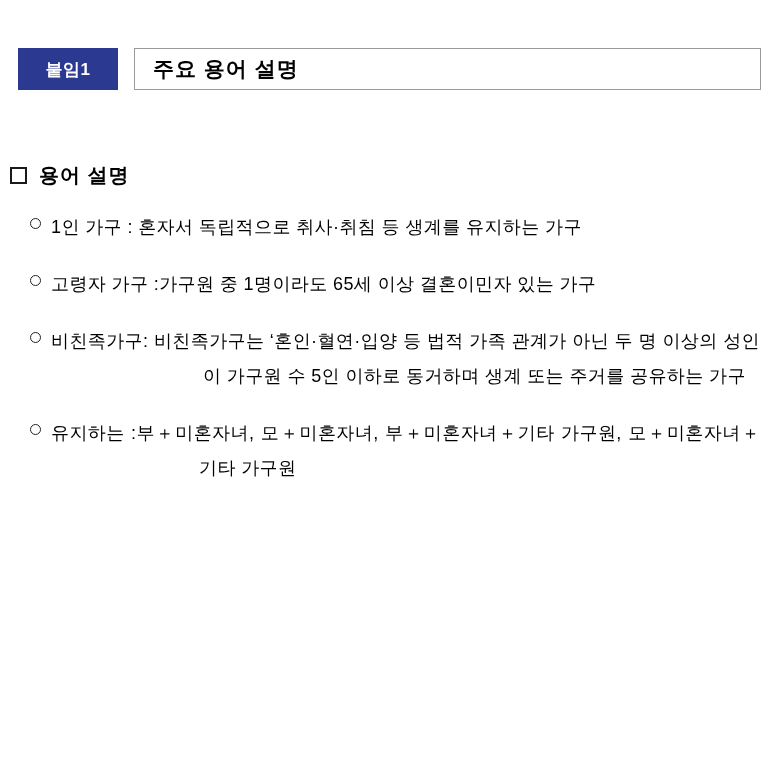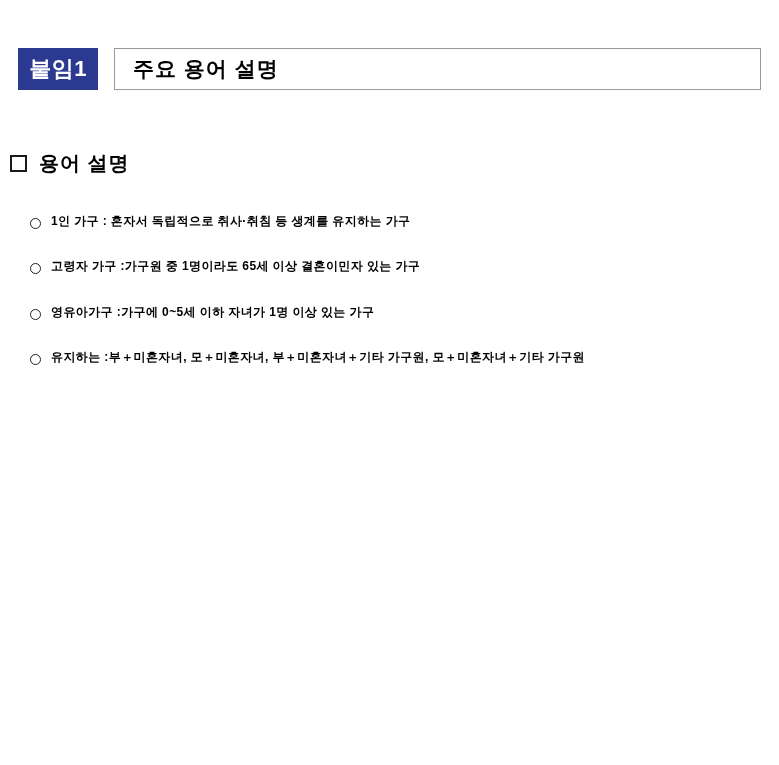--- a/index.html
+++ b/index.html
@@ -26,25 +26,25 @@
   .header-row {
     position: absolute;
     left: 0;
     top: 48px;
     width: 779px;
     height: 42px;
     display: flex;
     align-items: stretch;
   }
   .attach-badge {
-    width: 80px;
+    width: 100px;
     margin-left: 18px;
     background: #2b3990;
     color: #ffffff;
-    font-size: 22px;
+    font-size: 17px;
     font-weight: bold;
     display: flex;
     align-items: center;
     justify-content: center;
     letter-spacing: 0.5px;
   }
   .title-box {
     flex: 1;
     margin-left: 16px;
     margin-right: 18px;
@@ -59,21 +59,21 @@
     font-size: 21px;
     font-weight: bold;
     letter-spacing: 1px;
     color: #000000;
   }
 
   
   .section {
     position: absolute;
     left: 10px;
-    top: 150px;
+    top: 162px;
     display: flex;
     align-items: center;
   }
   .square-bullet {
     width: 17px;
     height: 17px;
     border: 2px solid #1a1a1a;
     box-sizing: border-box;
     margin-right: 12px;
   }
@@ -100,27 +100,26 @@
     width: 11px;
     height: 11px;
     border: 1.6px solid #222222;
     border-radius: 50%;
     box-sizing: border-box;
     margin-top: 8px;
     margin-right: 10px;
   }
   .term-body {
     flex: 1;
-    font-size: 12px;
+    font-size: 18px;
     line-height: 1.95;
     letter-spacing: 0.4px;
     text-align: justify;
     text-justify: inter-character;
     padding-right: 10px;
-    font-weight: bold;
   }
   
   .hang .term-body {
     padding-left: 148px;
     text-indent: -148px;
   }
   .hang2 .term-body {
     padding-left: 152px;
     text-indent: -152px;
   }
@@ -148,25 +147,25 @@
       <span class="circle-bullet"></span>
       <div class="term-body">1인 가구 : 혼자서 독립적으로 취사·취침 등 생계를 유지하는 가구</div>
     </div>
 
     <div class="term-item">
       <span class="circle-bullet"></span>
       <div class="term-body">고령자 가구 :가구원 중 1명이라도 65세 이상 결혼이민자 있는 가구</div>
     </div>
 
 
+    <div class="term-item hang2">
+      <span class="circle-bullet"></span>
+      <div class="term-body">비친족가구:  비친족가구는 ‘혼인·혈연·입양 등 법적 가족 관계가 아닌 두 명 이상의 성인이 가구원 수 5인 이하로 동거하며 생계 또는 주거를 공유하는 가구</div>
+    </div>
 
-    <div class="term-item">
-      <span class="circle-bullet"></span>
-      <div class="term-body">영유아가구 :가구에 0~5세 이하 자녀가 1명 이상 있는 가구</div>
-    </div>
 
     <div class="term-item hang">
       <span class="circle-bullet"></span>
       <div class="term-body">유지하는 :부＋미혼자녀, 모＋미혼자녀, 부＋미혼자녀＋기타 가구원, 모＋미혼자녀＋기타 가구원</div>
     </div>
 
   </div>
 
 </div>
 

